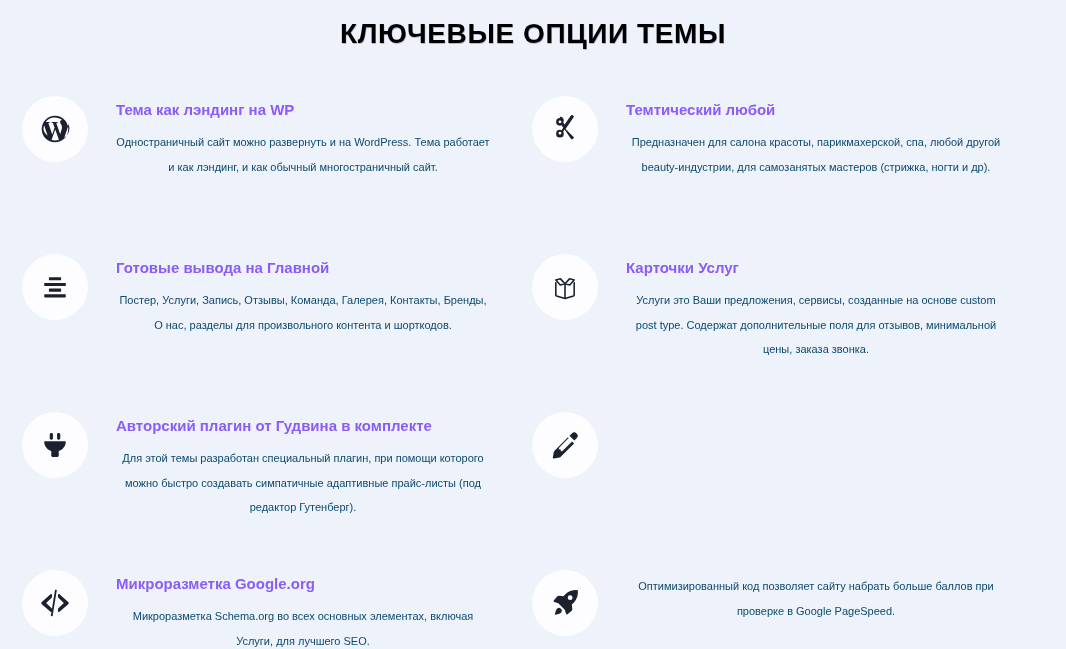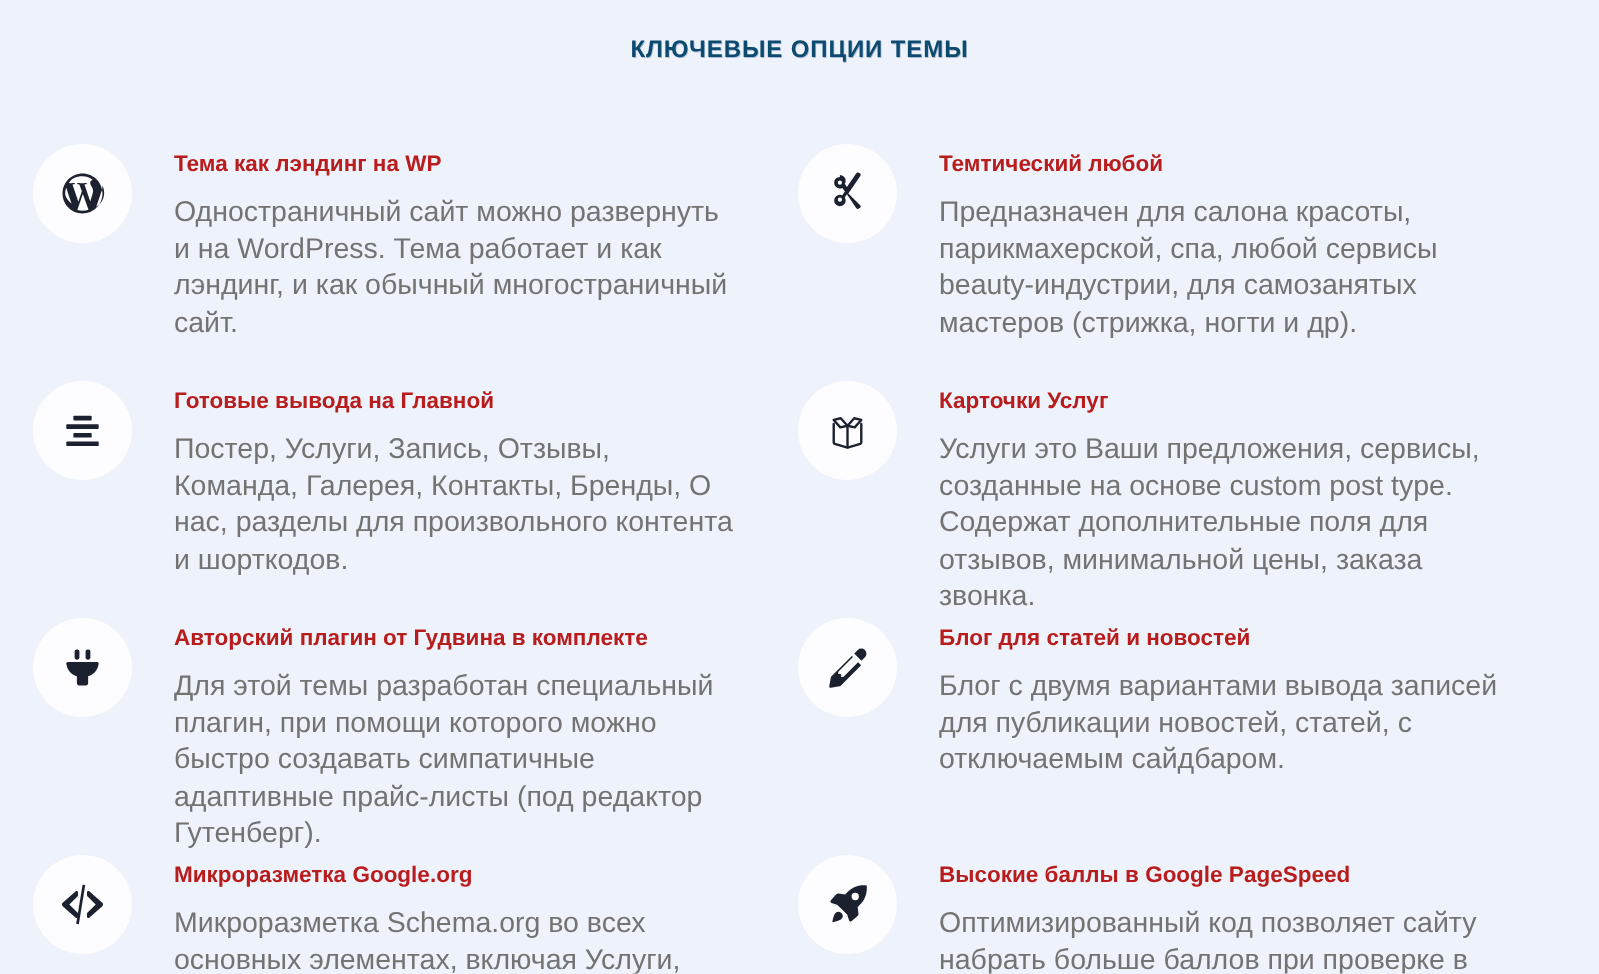--- a/index.html
+++ b/index.html
@@ -22,25 +22,25 @@
     height: 649px;
     background: #eef2fb;
     box-sizing: border-box;
   }
 
   
   .section-title {
     margin: 0;
     padding-top: 19px;
     text-align: center;
-    font-size: 16px;
+    font-size: 28px;
     line-height: 30px;
     font-weight: 700;
     letter-spacing: 0.6px;
-    color: #0c4a6e;
+    color: #000000;
     text-transform: uppercase;
     font-stretch: condensed;
     text-shadow: 0.5px 0.5px 0 rgba(120,140,190,0.55);
   }
 
   
   .features {
     position: absolute;
     top: 95px;
     left: 0;
@@ -90,29 +90,30 @@
     margin-left: 28px;
     padding-top: 5px;
     max-width: 374px;
   }
 
   .feature-title {
     margin: 0 0 11px 0;
     font-size: 15px;
     line-height: 19px;
     font-weight: 700;
-    color: #b91c1c;
+    color: #8b5cf6;
   }
 
   .feature-desc {
     margin: 0;
-    font-size: 19px;
+    font-size: 11px;
     line-height: 24.5px;
-    color: #737373;
+    color: #0c4a6e;
     font-weight: 400;
+    text-align: center;
   }
 
   
   .features .feature:nth-child(even) .feature-body { max-width: 380px; }
 </style>
 </head>
 <body>
 
 <div class="page">
 
@@ -133,21 +134,21 @@
     </div>
 
     <div class="feature">
       <div class="feature-icon-wrap">
         <svg viewBox="0 0 32 32" aria-hidden="true">
           <path d="M10.6 4.2a4.1 4.1 0 1 0 0 8.2c.62 0 1.2-.14 1.73-.38l1.8 2.63-1.8 2.63a4.07 4.07 0 0 0-1.73-.38 4.1 4.1 0 1 0 0 8.2 4.1 4.1 0 0 0 4.1-4.1c0-.8-.23-1.55-.63-2.18l1.5-2.2 6.7 9.78c.36.53 1.02.72 1.52.43l1.1-.64c.55-.32.68-1.08.3-1.63L16.6 15.95 25.2 3.4c.38-.55.24-1.31-.31-1.63l-1.1-.64c-.5-.29-1.16-.1-1.52.43l-6.69 9.77-1.5-2.2c.4-.63.62-1.38.62-2.18a4.1 4.1 0 0 0-4.1-4.1zm0 2.6a1.5 1.5 0 1 1 0 3 1.5 1.5 0 0 1 0-3zm0 12.1a1.5 1.5 0 1 1 0 3 1.5 1.5 0 0 1 0-3z"></path>
         </svg>
       </div>
       <div class="feature-body">
         <h3 class="feature-title">Темтический любой</h3>
-        <p class="feature-desc">Предназначен для салона красоты, парикмахерской, спа, любой сервисы beauty-индустрии, для самозанятых мастеров (стрижка, ногти и др).</p>
+        <p class="feature-desc">Предназначен для салона красоты, парикмахерской, спа, любой другой beauty-индустрии, для самозанятых мастеров (стрижка, ногти и др).</p>
       </div>
     </div>
 
     <div class="feature">
       <div class="feature-icon-wrap">
         <svg viewBox="0 0 32 32" aria-hidden="true">
           <rect x="9.5" y="5.5" width="13" height="3.3" rx="0.6"></rect>
           <rect x="4.5" y="11.6" width="23" height="3.3" rx="0.6"></rect>
           <rect x="9.5" y="17.7" width="13" height="3.3" rx="0.6"></rect>
           <rect x="4.5" y="23.8" width="23" height="3.3" rx="0.6"></rect>
@@ -189,24 +190,20 @@
     </div>
 
     <div class="feature">
       <div class="feature-icon-wrap">
         <svg viewBox="0 0 32 32" aria-hidden="true">
           <path d="M28.4 3.6a3.6 3.6 0 0 0-5.1 0l-2.5 2.5 5.1 5.1 2.5-2.5a3.6 3.6 0 0 0 0-5.1z"></path>
           <path d="M19.1 7.8 4.6 22.3c-.25.25-.42.57-.48.92l-1.1 6.1c-.12.68.47 1.27 1.15 1.15l6.1-1.1c.35-.06.67-.23.92-.48L25.7 14.4l-2.2-2.2-9.4 9.4a2.6 2.6 0 1 1-3.6-3.6l9.4-9.4-0.8-0.8z"></path>
           <circle cx="10.1" cy="21.9" r="1.5"></circle>
         </svg>
       </div>
-      <div class="feature-body">
-        <h3 class="feature-title">Блог для статей и новостей</h3>
-        <p class="feature-desc">Блог с двумя вариантами вывода записей для публикации новостей, статей, с отключаемым сайдбаром.</p>
-      </div>
     </div>
 
     <div class="feature">
       <div class="feature-icon-wrap">
         <svg viewBox="0 0 32 32" aria-hidden="true">
           <path d="M11.2 6.6 1.9 14.8c-.7.62-.7 1.78 0 2.4l9.3 8.2c.64.56 1.6.2 1.6-.62v-2.2c0-.35-.15-.68-.42-.9L6.6 16l5.78-5.68c.27-.22.42-.55.42-.9V7.22c0-.82-.96-1.18-1.6-.62z"></path>
           <path d="M20.8 6.6c-.64-.56-1.6-.2-1.6.62v2.2c0 .35.15.68.42.9L25.4 16l-5.78 5.68c-.27.22-.42.55-.42.9v2.2c0 .82.96 1.18 1.6.62l9.3-8.2c.7-.62.7-1.78 0-2.4z"></path>
           <path d="M18.55 2.2 14 30.1l-1.9-.36L16.65 1.9z" transform="translate(-0.6 0)"></path>
         </svg>
       </div>
@@ -217,19 +214,18 @@
     </div>
 
     <div class="feature">
       <div class="feature-icon-wrap">
         <svg viewBox="0 0 32 32" aria-hidden="true">
           <path d="M29.6 2.4c-3.9-.6-9.4.5-13.2 4.3l-2.1 2.1-4.6-.55a2.2 2.2 0 0 0-1.85.63L4.2 13.0c-.6.6-.35 1.6.45 1.87l4.2 1.4 6.9 6.9 1.4 4.2c.27.8 1.27 1.05 1.87.45l4.12-3.65c.5-.45.73-1.14.63-1.85l-.55-4.6 2.1-2.1c3.8-3.8 4.9-9.3 4.3-13.2a1 1 0 0 0-.02-.02zM21.5 12.9a2.6 2.6 0 1 1 0-5.2 2.6 2.6 0 0 1 0 5.2z"></path>
           <path d="M7.45 22.1c-1.5 1.5-2.2 6.4-2.2 6.4s4.9-.7 6.4-2.2a2.97 2.97 0 0 0-4.2-4.2z"></path>
         </svg>
       </div>
       <div class="feature-body">
-        <h3 class="feature-title">Высокие баллы в Google PageSpeed</h3>
         <p class="feature-desc">Оптимизированный код позволяет сайту набрать больше баллов при проверке в Google PageSpeed.</p>
       </div>
     </div>
 
   </div>
 </div>
 
 </body></html>

